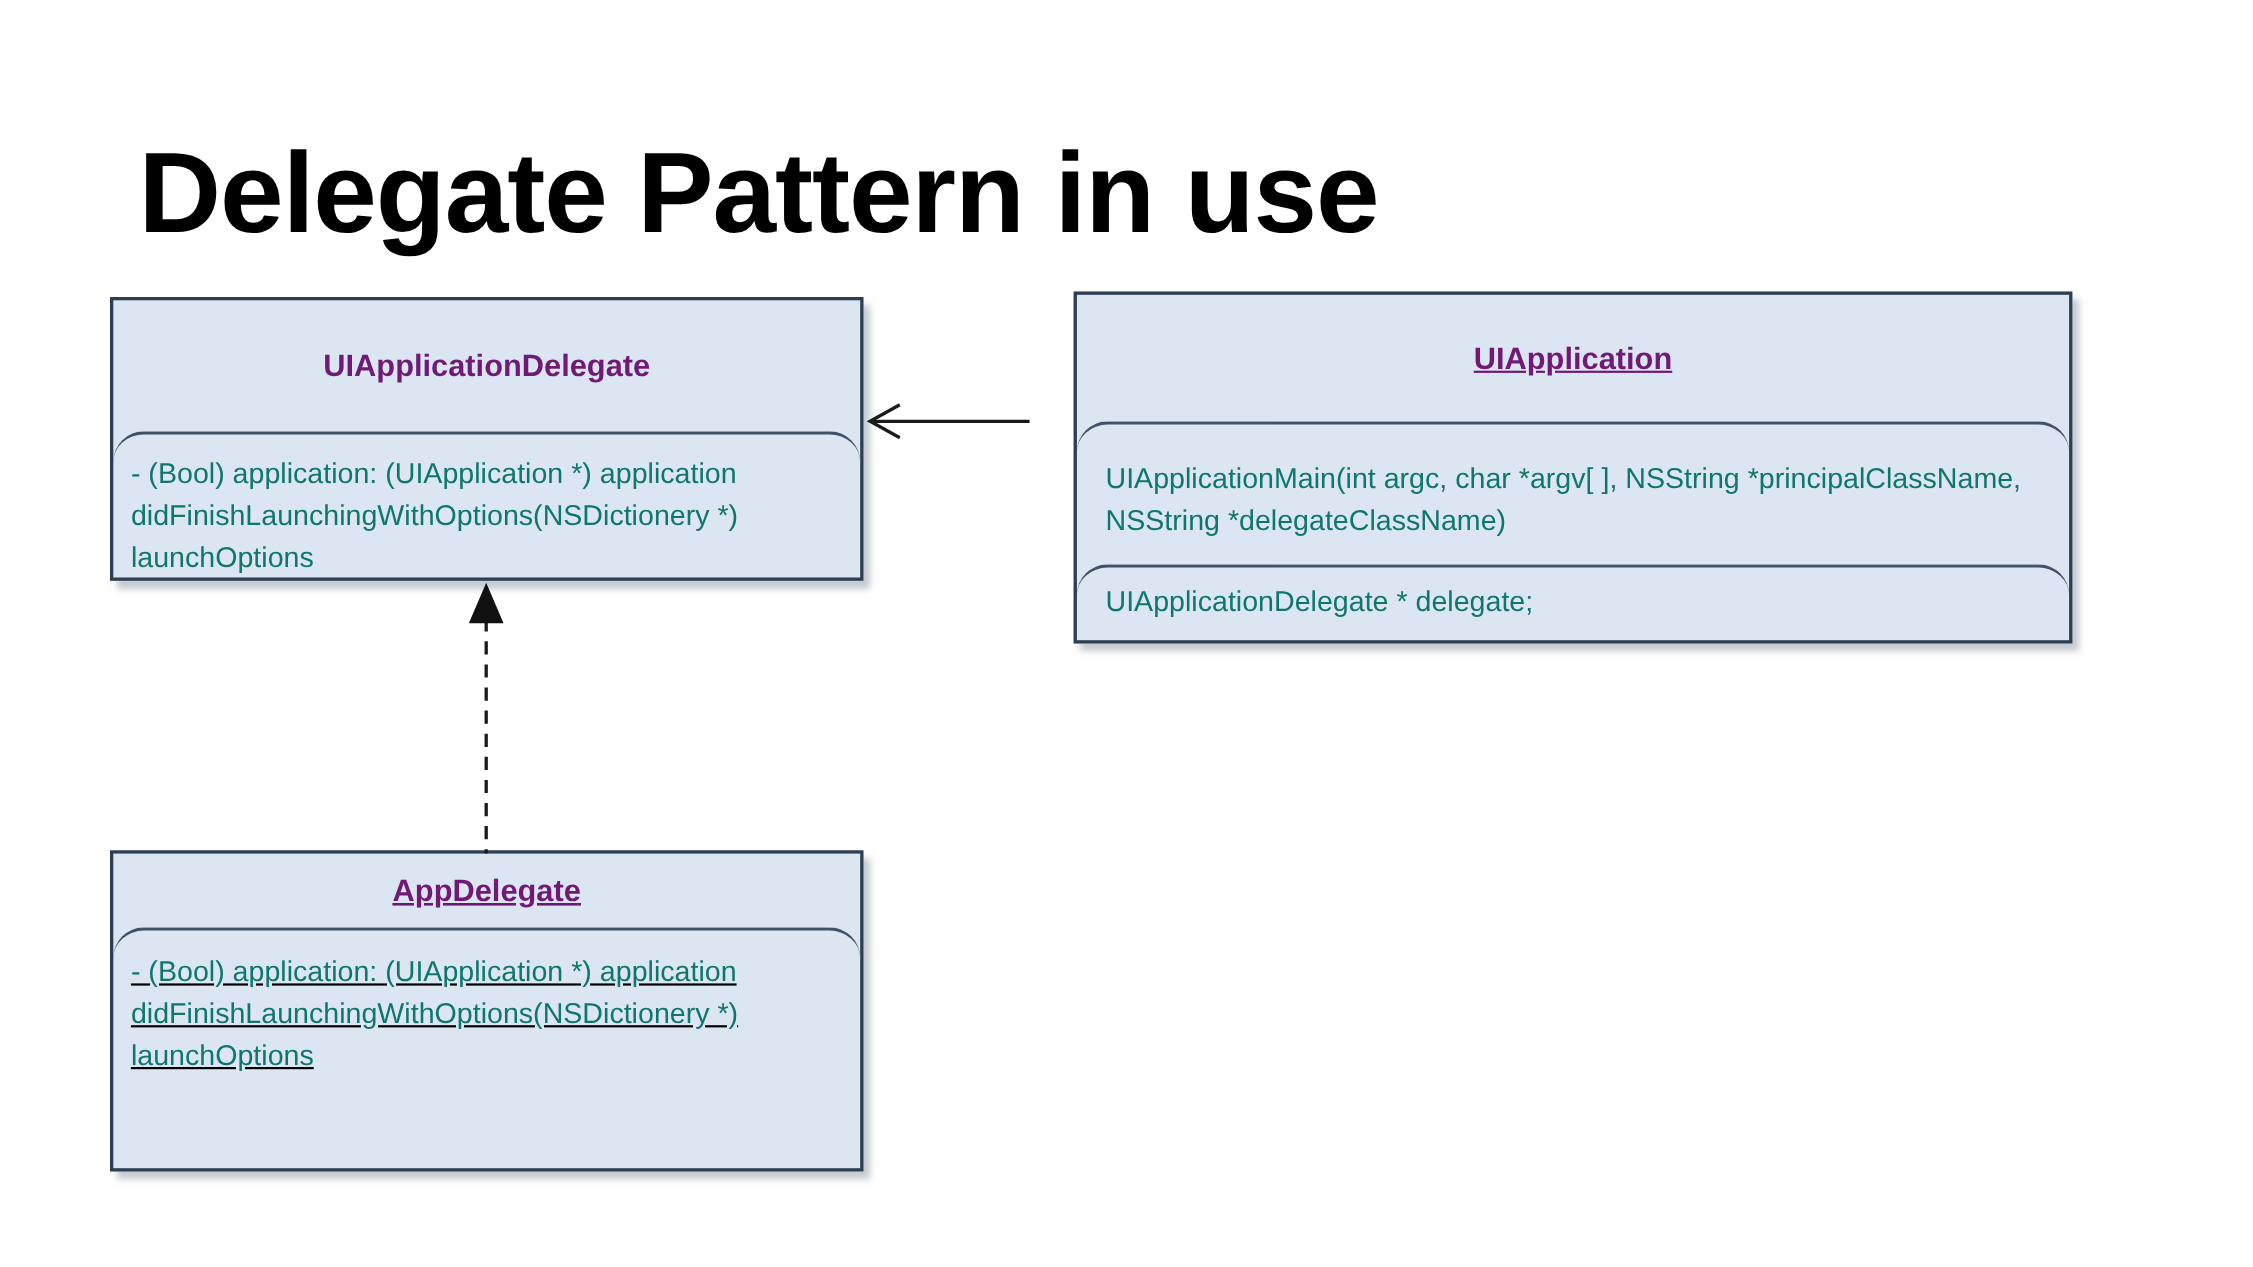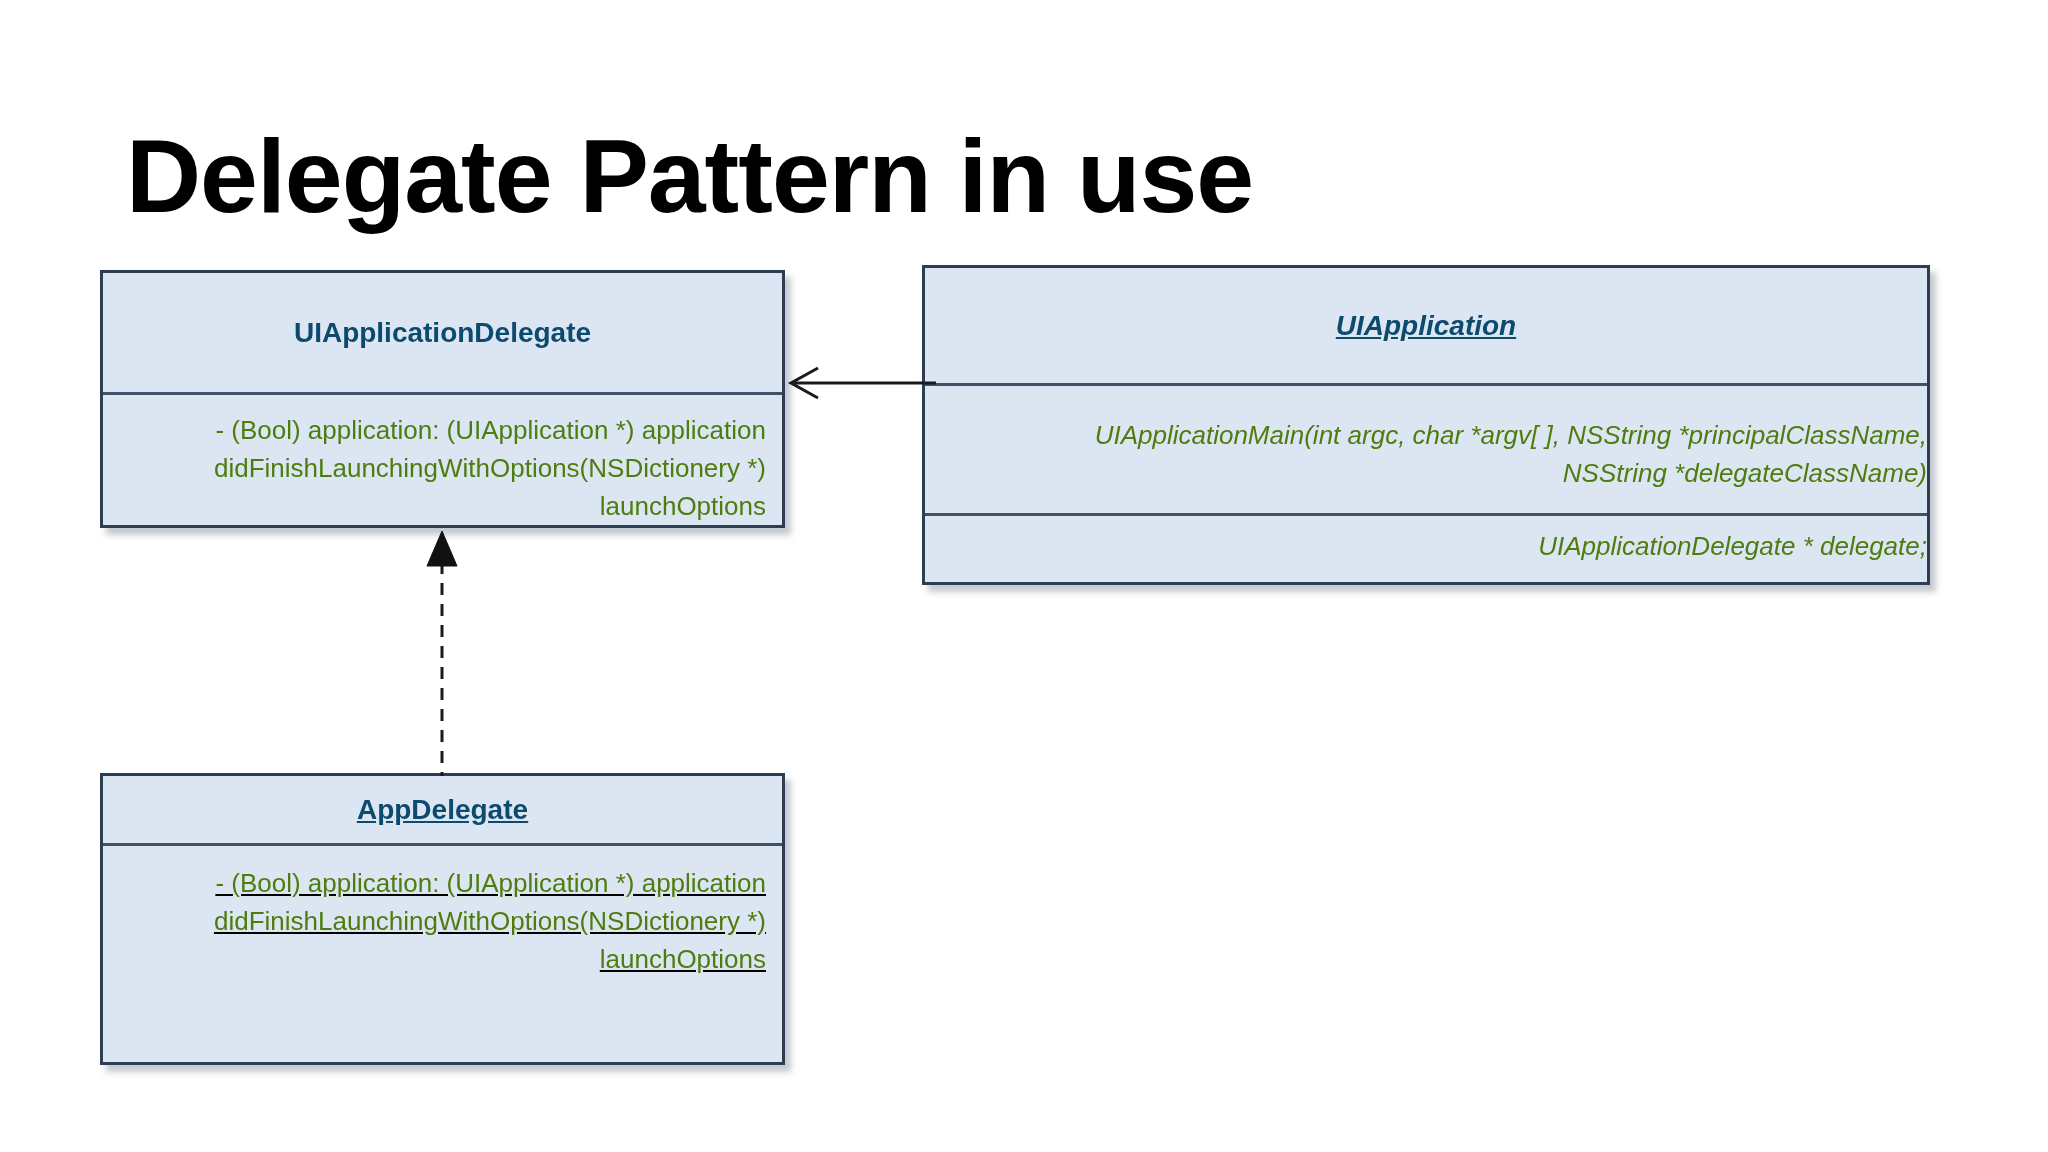--- a/index.html
+++ b/index.html
@@ -14,38 +14,38 @@
     letter-spacing:-1px; line-height:1; white-space:nowrap;
   }
   .uml-box {
     position:absolute; box-sizing:border-box;
     background:#dce5f2;
     border:3px solid #2d3e52;
     box-shadow:6px 7px 6px rgba(138,150,164,0.5);
   }
   .box-header {
     box-sizing:border-box; text-align:center; font-weight:bold;
-    font-size:28px; color:#0c4a6e;
+    font-size:28px; color:#701a75;
     display:flex; flex-direction:column; justify-content:center; gap:8px;
   }
   .stereotype { font-weight:bold; }
   .u { text-decoration:underline; }
   .compartment {
     box-sizing:border-box; border-top:3px solid #3f5269;
-    font-size:26px; color:#4d7c0f; text-align:right;
+    font-size:26px; color:#0f766e; text-align:left;border-radius:28px;
   }
   .method-line { white-space:nowrap; }
 
   
   .box-protocol { left:100px; top:270px; width:685px; height:258px; }
   .box-protocol .box-header { height:119px; }
   .box-protocol .compartment { height:136px; padding:16px 16px 0 16px; line-height:38px; }
 
   
-  .box-application { left:922px; top:265px; width:1008px; height:320px;font-style:italic; }
+  .box-application { left:976px; top:265px; width:908px; height:320px; }
   .box-application .box-header { height:115px; }
   .box-application .comp-fields { height:69px; padding:13px 0 0 26px; line-height:34px; }
   .box-application .comp-methods { height:130px; padding:30px 0 0 26px; line-height:38px; }
 
   
   .box-appdelegate { left:100px; top:773px; width:685px; height:292px;text-decoration:underline; }
   .box-appdelegate .box-header { height:67px; }
   .box-appdelegate .compartment { height:219px; padding:18px 16px 0 16px; line-height:38px; }
 
   .arrow-layer {

